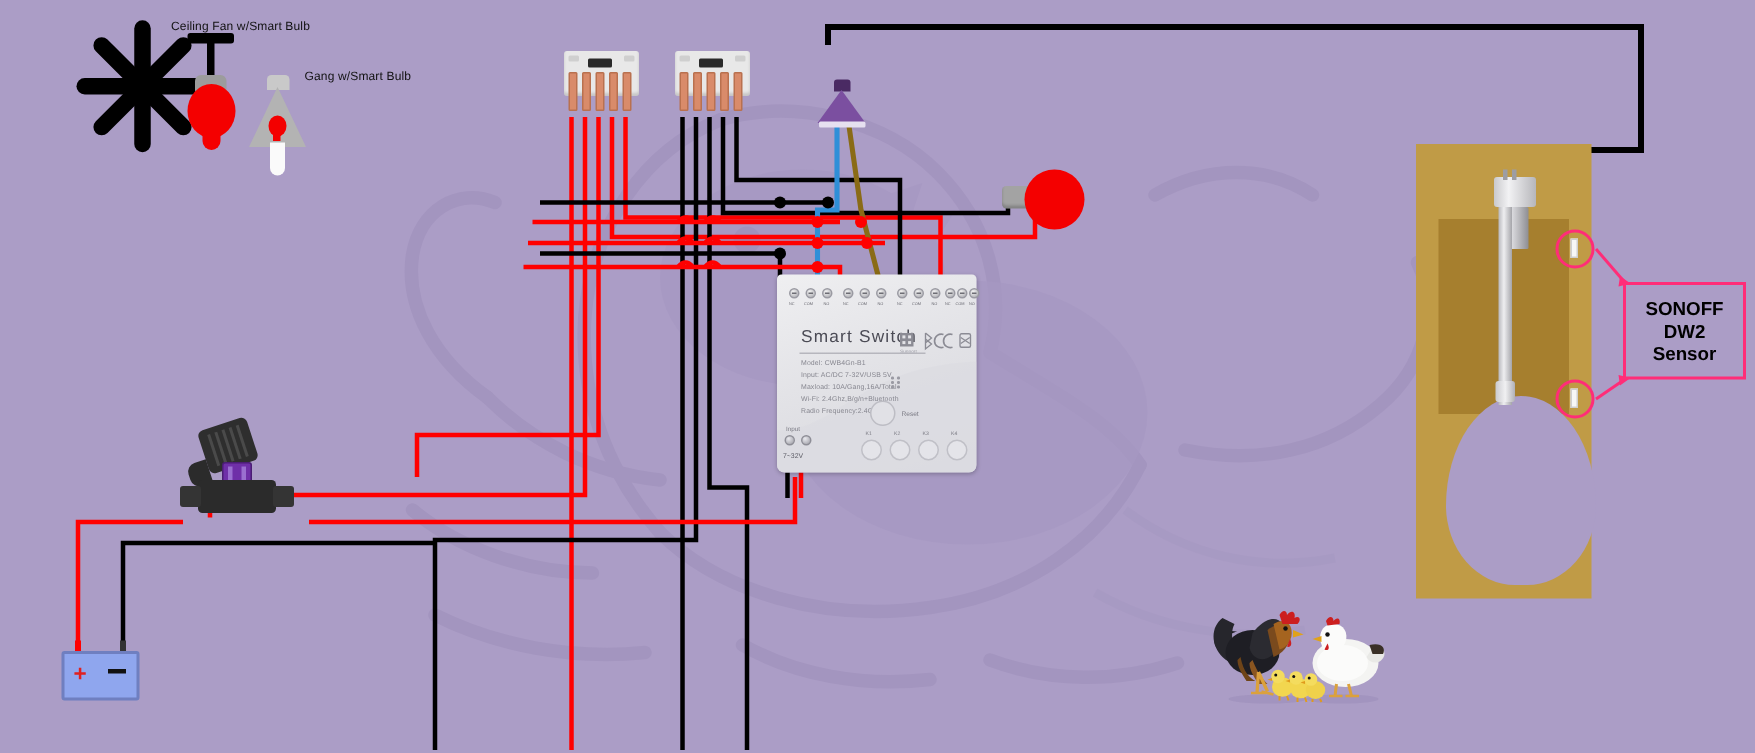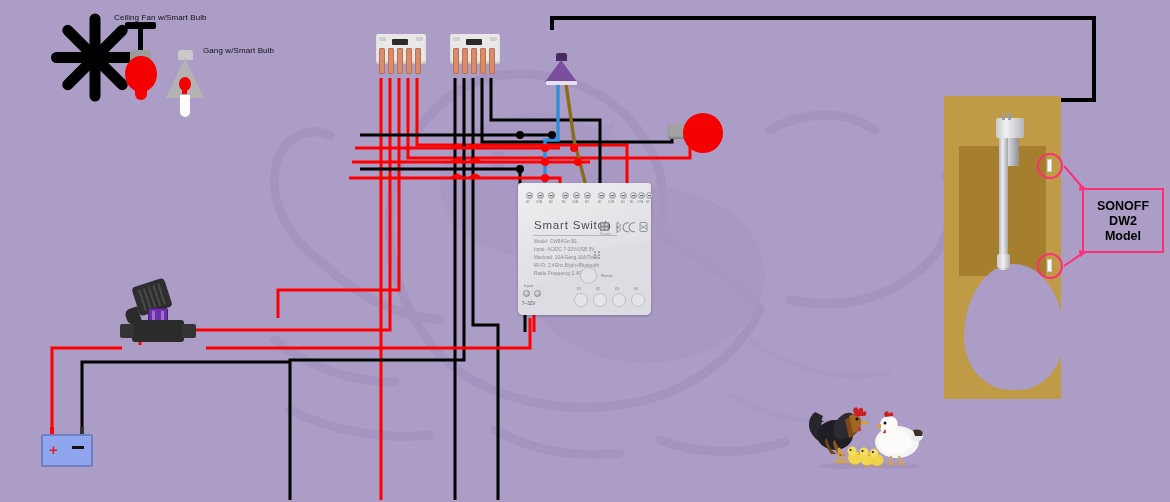--- a/index.html
+++ b/index.html
@@ -391,21 +391,21 @@
     </g>
     <g fill="#ff2d78">
       <path d="M30 34 l7 5 l-8 2 z"></path>
       <path d="M30 107 l7 -5 l-8 -2 z"></path>
     </g>
   </svg>
 
   <div id="sonoff-box">
     <div>SONOFF</div>
     <div>DW2</div>
-    <div>Model</div>
+    <div>Sensor</div>
   </div>
 
   <div id="fuse">
     <div id="fuse-lid">
       <div class="fuse-rib" style="left:6px;"></div>
       <div class="fuse-rib" style="left:11px;"></div>
       <div class="fuse-rib" style="left:16px;"></div>
       <div class="fuse-rib" style="left:21px;"></div>
       <div class="fuse-rib" style="left:26px;"></div>
     </div>

